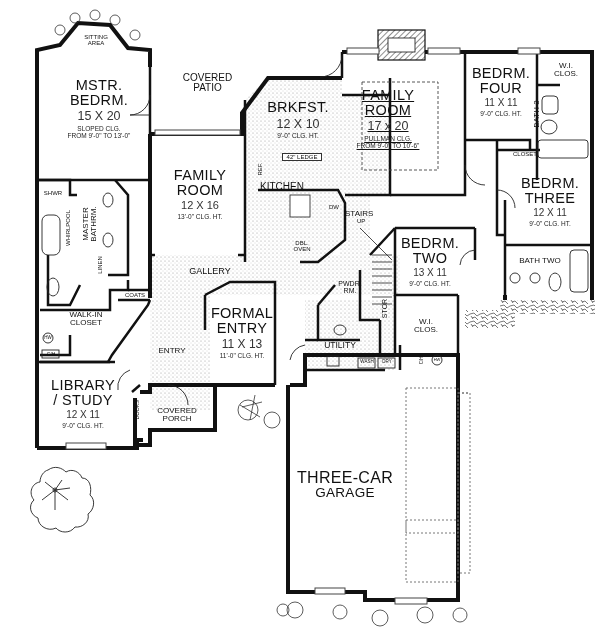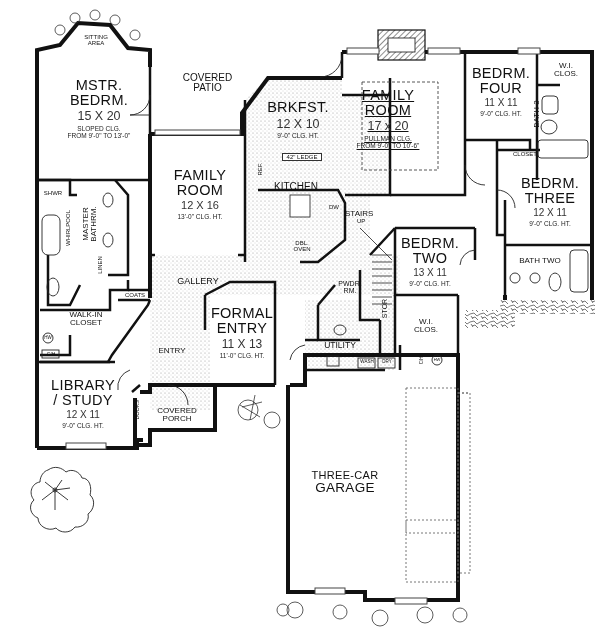--- a/index.html
+++ b/index.html
@@ -288,21 +288,21 @@
   <div class="small">BATH TWO</div>
 </div>
 
 <div class="lbl room" style="left:160px; top:168px; width:80px;">
   <div class="name">FAMILY</div>
   <div class="name">ROOM</div>
   <div class="dim" style="font-size:11px">12 X 16</div>
   <div class="ceil">13'-0" CLG. HT.</div>
 </div>
 
-<div class="lbl room" style="left:272px; top:182px; width:48px;text-align:center;">
+<div class="lbl room" style="left:258px; top:182px; width:48px;text-align:center;">
   <div class="med">KITCHEN</div>
 </div>
 <div class="lbl room tiny" style="left:282px; top:153px; width:38px; border:1px solid #333; background:#fff;">42" LEDGE</div>
 <div class="lbl room tiny vert" style="left:251px; top:166px; width:18px;">REF.</div>
 <div class="lbl room tiny" style="left:327px; top:204px; width:14px;">DW</div>
 <div class="lbl room" style="left:292px; top:240px; width:20px;">
   <div class="tiny">DBL.</div>
   <div class="tiny">OVEN</div>
 </div>
 
@@ -314,21 +314,21 @@
 <div class="lbl room vert" style="left:60px; top:216px; width:60px;">
   <div class="small">MASTER</div>
   <div class="small">BATHRM.</div>
 </div>
 <div class="lbl room tiny vert" style="left:48px; top:225px; width:40px;">WHIRLPOOL</div>
 <div class="lbl room tiny" style="left:43px; top:190px; width:20px;">SHWR</div>
 <div class="lbl room tiny vert" style="left:88px; top:262px; width:24px;">LINEN</div>
 
 <div class="lbl room tiny" style="left:121px; top:292px; width:28px;">COATS</div>
 
-<div class="lbl room" style="left:168px; top:267px; width:60px;margin-top:10px;">
+<div class="lbl room" style="left:180px; top:267px; width:60px;">
   <div class="small" style="font-size:9px">GALLERY</div>
 </div>
 
 <div class="lbl room" style="left:400px; top:236px; width:60px;">
   <div class="name">BEDRM.</div>
   <div class="name">TWO</div>
   <div class="dim" style="font-size:10px">13 X 11</div>
   <div class="ceil">9'-0" CLG. HT.</div>
 </div>
 
@@ -377,15 +377,15 @@
   <div class="ceil">9'-0" CLG. HT.</div>
 </div>
 <div class="lbl room tiny vert" style="left:124px; top:407px; width:28px; font-size:5.5px;">BOOKS</div>
 
 <div class="lbl room" style="left:148px; top:407px; width:58px;">
   <div class="small">COVERED</div>
   <div class="small">PORCH</div>
 </div>
 
 <div class="lbl room" style="left:290px; top:470px; width:110px;">
-  <div class="name" style="font-size:11px">THREE-CAR</div>
+  <div class="name" style="font-size:16px">THREE-CAR</div>
   <div class="name" style="font-size:13.5px">GARAGE</div>
 </div>
 
 </body></html>

